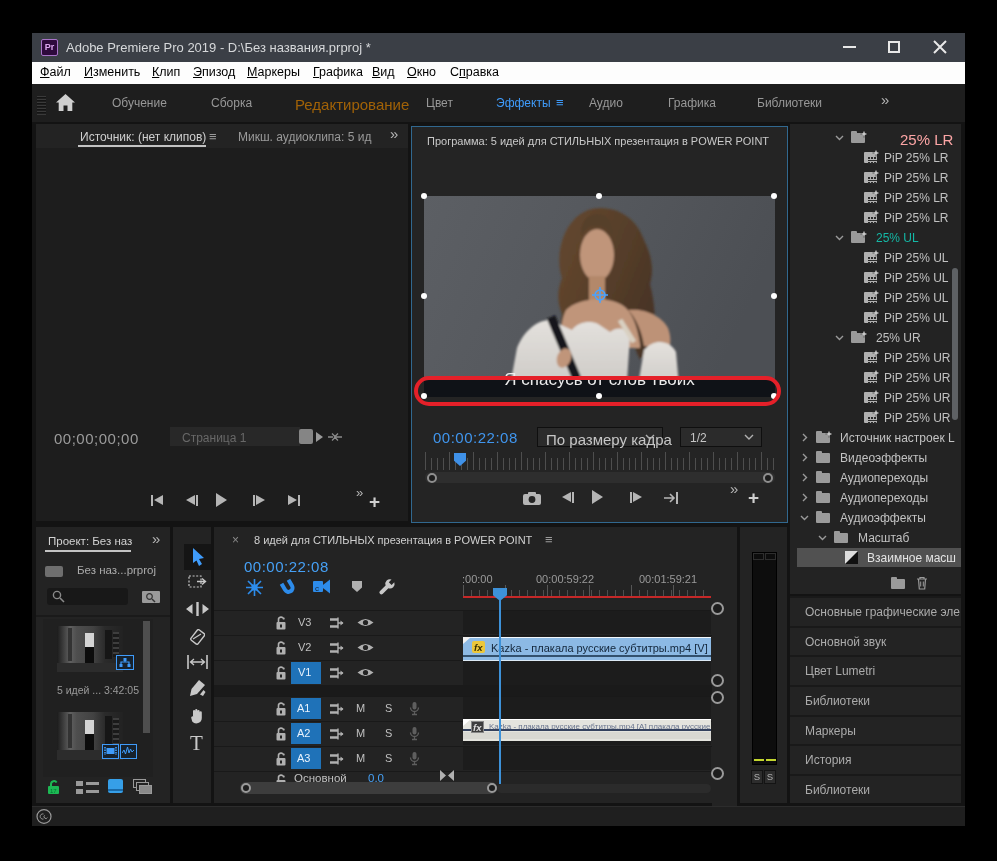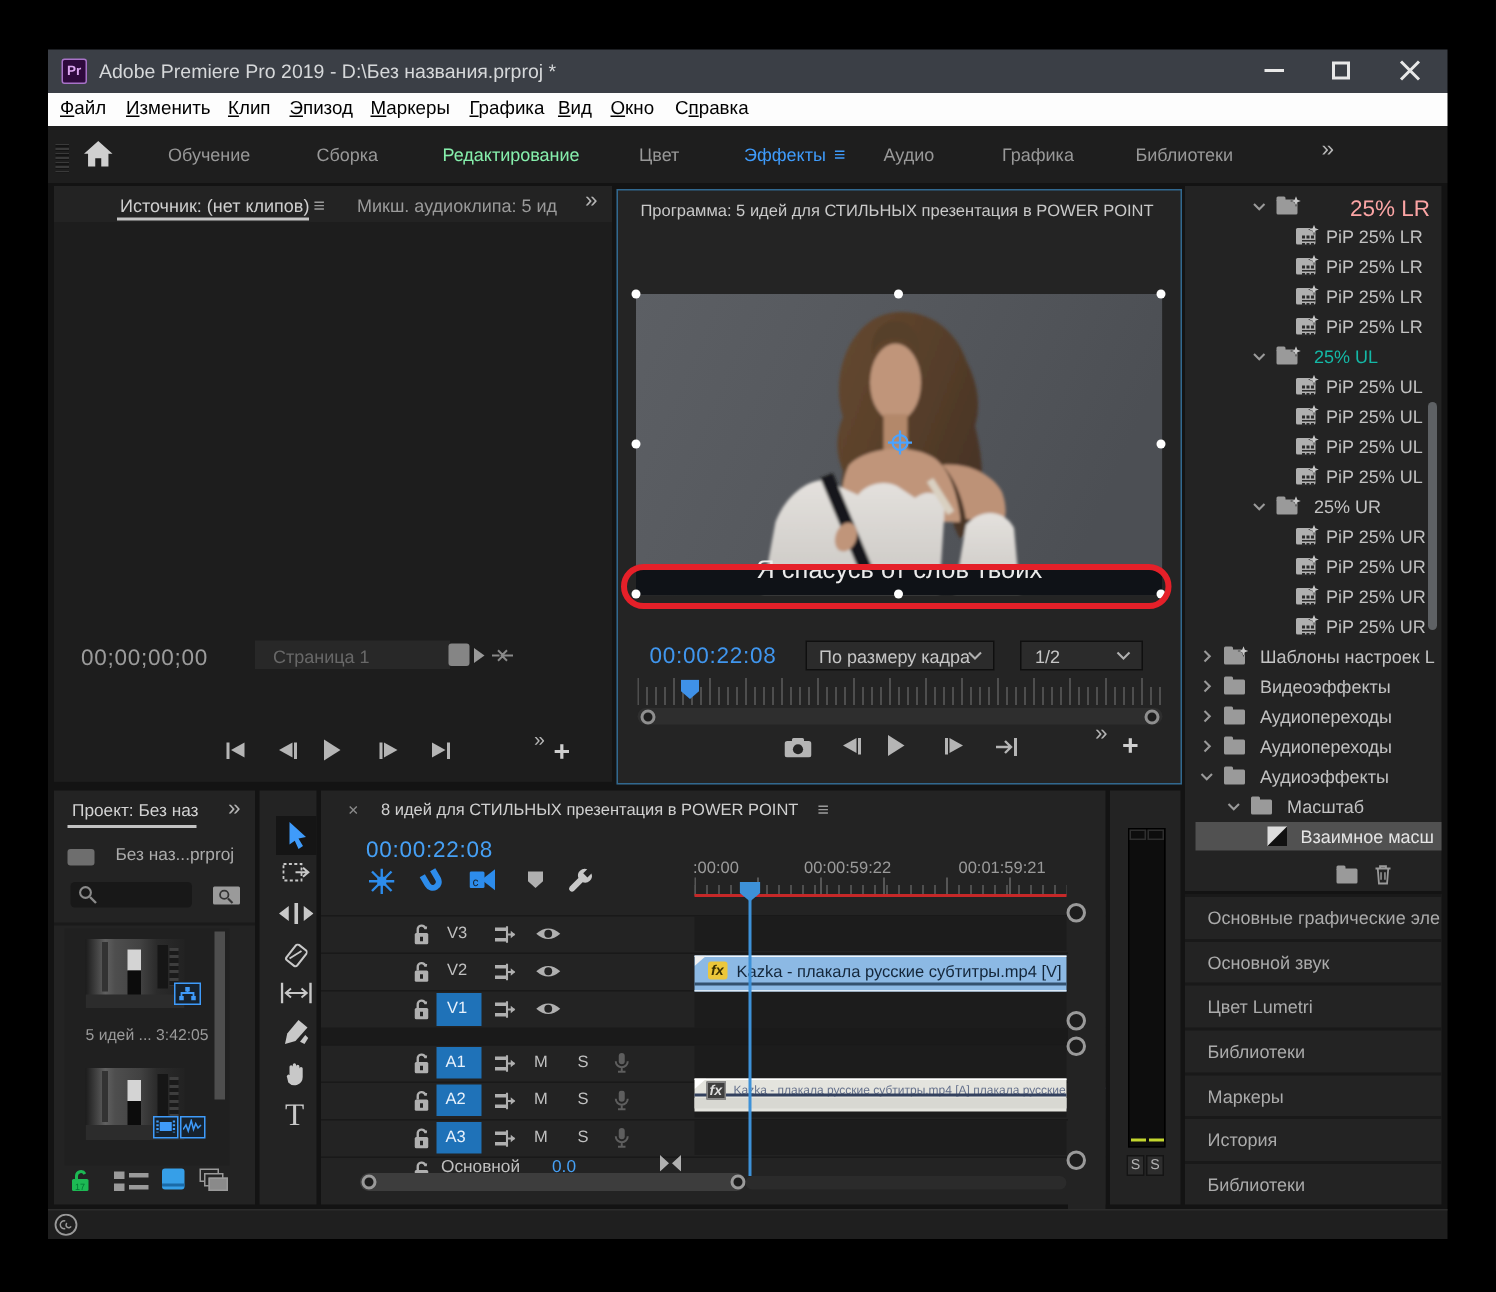--- a/index.html
+++ b/index.html
@@ -31,21 +31,21 @@
 <div class="a tx" style="left:407px;top:65px;font-size:12.5px;color:#000"><u>О</u>кно</div>
 <div class="a tx" style="left:450px;top:65px;font-size:12.5px;color:#000">С<u>п</u>равка</div>
 
 <div class="a" style="left:32px;top:84px;width:933px;height:38px;background:#1e1e1e"></div>
 <div class="a" style="left:37px;top:95px;width:9px;height:20px;background:repeating-linear-gradient(#1e1e1e 0 1px,#3a3a3a 1px 2px,#141414 2px 3px)"></div>
 <svg class="a" style="left:55px;top:93px" width="21" height="19" viewBox="0 0 21 19">
     <path d="M10.5 1 L20 9.5 h-2.7 V18 h-4.8 v-5.5 h-4 V18 H3.7 V9.5 H1 z" fill="#cfcfcf"></path>
   </svg>
 <div class="a tx" style="left:112px;top:96px;font-size:12px;color:#989898">Обучение</div>
 <div class="a tx" style="left:211px;top:96px;font-size:12px;color:#989898">Сборка</div>
-<div class="a tx" style="left:295px;top:96px;font-size:12px;color:#86efac">Редактирование</div>
+<div class="a tx" style="left:295px;top:96px;font-size:15px;color:#a16207">Редактирование</div>
 <div class="a tx" style="left:426px;top:96px;font-size:12px;color:#989898">Цвет</div>
 <div class="a tx" style="left:496px;top:96px;font-size:12px;color:#3f9bfa">Эффекты</div>
 <div class="a tx" style="left:556px;top:95px;font-size:13px;color:#3f9bfa">≡</div>
 <div class="a tx" style="left:589px;top:96px;font-size:12px;color:#989898">Аудио</div>
 <div class="a tx" style="left:668px;top:96px;font-size:12px;color:#989898">Графика</div>
 <div class="a tx" style="left:757px;top:96px;font-size:12px;color:#989898">Библиотеки</div>
 <div class="a tx" style="left:881px;top:91px;font-size:15px;color:#b5b5b5">»</div>
 
 <div class="a" style="left:32px;top:122px;width:933px;height:684px;background:#131313"></div>
 
@@ -137,21 +137,21 @@
 <div class="a" style="left:421px;top:293px;width:6px;height:6px;background:#fff;border-radius:50%"></div>
 <div class="a" style="left:771px;top:293px;width:6px;height:6px;background:#fff;border-radius:50%"></div>
 <div class="a" style="left:421px;top:393px;width:6px;height:6px;background:#fff;border-radius:50%"></div>
 <div class="a" style="left:596px;top:393px;width:6px;height:6px;background:#fff;border-radius:50%"></div>
 <div class="a" style="left:771px;top:393px;width:6px;height:6px;background:#fff;border-radius:50%"></div>
 
 <div class="a" style="left:414px;top:376px;width:367px;height:30px;border:4px solid #e52029;border-radius:15px"></div>
 
 <div class="a tx" style="left:433px;top:429px;font-size:15px;color:#4096ee;letter-spacing:0.5px">00:00:22:08</div>
 <div class="a" style="left:537px;top:427px;width:126px;height:20px;border:1px solid #0f0f0f;background:#2b2b2b"></div>
-<div class="a tx" style="left:546px;top:431px;font-size:12px;color:#c6c6c6">По размеру кадра</div>
+<div class="a tx" style="left:546px;top:431px;font-size:15px;color:#c6c6c6">По размеру кадра</div>
 <svg class="a" style="left:645px;top:434px" width="10" height="6">
     <path d="M1 1 l4 4 4-4" stroke="#b0b0b0" stroke-width="1.4" fill="none"></path>
   </svg>
 <div class="a" style="left:680px;top:427px;width:82px;height:20px;border:1px solid #0f0f0f;background:#2b2b2b"></div>
 <div class="a tx" style="left:690px;top:431px;font-size:12px;color:#c6c6c6">1/2</div>
 <svg class="a" style="left:744px;top:434px" width="10" height="6">
     <path d="M1 1 l4 4 4-4" stroke="#b0b0b0" stroke-width="1.4" fill="none"></path>
   </svg>
 <div class="a" style="left:425px;top:458px;width:350px;height:12px;background:repeating-linear-gradient(90deg,#4e4e4e 0 1px,rgba(0,0,0,0) 1px 6px)"></div>
 <div class="a" style="left:425px;top:452px;width:350px;height:6px;background:repeating-linear-gradient(90deg,#4e4e4e 0 1px,rgba(0,0,0,0) 1px 24px)"></div>
@@ -367,21 +367,21 @@
 <div class="a tx" style="left:884px;top:411px;font-size:12px;color:#c2c2c2">PiP 25% UR</div>
 <svg class="a" style="left:802px;top:433px" width="6" height="9">
     <path d="M1 1 l3.5 3.5 L1 8" stroke="#9a9a9a" stroke-width="1.4" fill="none"></path>
   </svg>
 <div class="a" style="left:816px;top:433px;width:14px;height:10px;background:#9a9a9a;border-radius:1px"></div>
 <div class="a" style="left:816px;top:431px;width:6px;height:3px;background:#9a9a9a;border-radius:1px 1px 0 0"></div>
 <svg class="a" style="left:825px;top:430px" width="8" height="8">
     <path d="M4 0 L5 3 L8 4 L5 5 L4 8 L3 5 L0 4 L3 3 z" fill="#232323"></path>
     <path d="M4 0.8 L4.9 3.1 L7.2 4 L4.9 4.9 L4 7.2 L3.1 4.9 L0.8 4 L3.1 3.1 z" fill="#c8c8c8"></path>
   </svg>
-<div class="a tx" style="left:840px;top:431px;font-size:12px;color:#c2c2c2">Шаблоны настроек L</div>
+<div class="a tx" style="left:840px;top:431px;font-size:12px;color:#c2c2c2">Источник настроек L</div>
 <svg class="a" style="left:802px;top:453px" width="6" height="9">
     <path d="M1 1 l3.5 3.5 L1 8" stroke="#9a9a9a" stroke-width="1.4" fill="none"></path>
   </svg>
 <div class="a" style="left:816px;top:453px;width:14px;height:10px;background:#9a9a9a;border-radius:1px"></div>
 <div class="a" style="left:816px;top:451px;width:6px;height:3px;background:#9a9a9a;border-radius:1px 1px 0 0"></div>
 <div class="a tx" style="left:840px;top:451px;font-size:12px;color:#c2c2c2">Видеоэффекты</div>
 <svg class="a" style="left:802px;top:473px" width="6" height="9">
     <path d="M1 1 l3.5 3.5 L1 8" stroke="#9a9a9a" stroke-width="1.4" fill="none"></path>
   </svg>
 <div class="a" style="left:816px;top:473px;width:14px;height:10px;background:#9a9a9a;border-radius:1px"></div>

